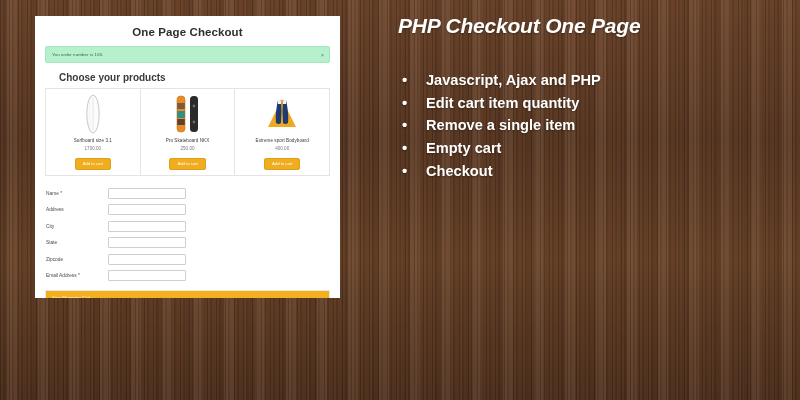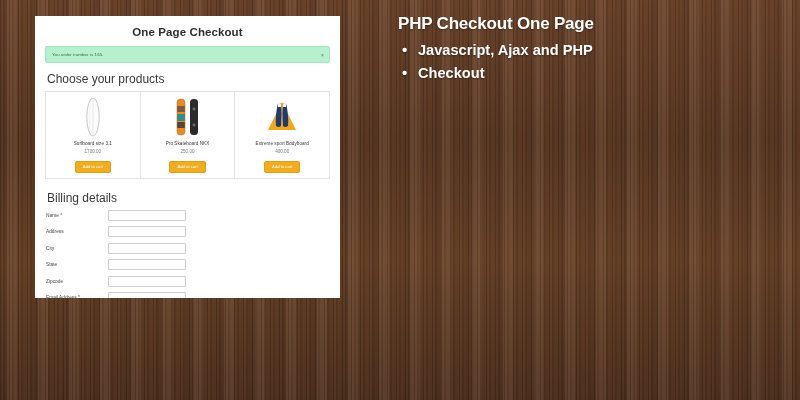--- a/index.html
+++ b/index.html
@@ -65,24 +65,24 @@
     position: absolute;
     right: 5px; top: 50%;
     transform: translateY(-50%);
     font-size: 5px;
     color: #4a7a5c;
     line-height: 1;
     cursor: pointer;
   }
 
   .section-title {
-    font-size: 12px;
-    font-weight: normal;
+    font-size: 10px;
+    font-weight: bold;
     color: #3a3a3a;
-    margin: 0 0 5px 3px;
+    margin: 0 0 5px 15px;
   }
 
   
   .products {
     display: flex;
     border: 1px solid #e4e4e4;
     margin: 0 1px 12px 1px;
   }
   .product {
     flex: 1;
@@ -199,33 +199,34 @@
 
   
   .promo {
     position: absolute;
     left: 398px; top: 0;
     width: 402px; height: 400px;
     padding: 14px 14px 0 0;
     color: #ffffff;
   }
   .promo-title {
-    font-size: 17px;
+    font-size: 21px;
     font-weight: bold;
     letter-spacing: -0.2px;
     text-shadow: 0 1px 2px rgba(0,0,0,0.35);
-    margin-bottom: 6px;
+    margin-bottom: 32px;
+    font-style: italic;
   }
   .promo-list { list-style: none; }
   .promo-list li {
     position: relative;
     font-size: 14.6px;
     font-weight: bold;
     line-height: 1.42;
-    padding-left: 20px;
+    padding-left: 28px;
     margin-bottom: 2px;
     text-shadow: 0 1px 2px rgba(0,0,0,0.35);
   }
   .promo-list li::before {
     content: "\2022";
     position: absolute;
     left: 4px; top: -1px;
     font-size: 15px;
   }
 </style>
@@ -287,21 +288,20 @@
             <path d="M23 3 Q21 1 20 4 L20 7 L23 7 Z" fill="#f2f2f2"></path>
           </svg>
         </div>
         <div class="product-name">Extreme sport Bodyboard</div>
         <div class="product-price">400.00</div>
         <div class="btn-cart">Add to cart</div>
       </div>
 
     </div>
 
-    <div class="section-title">Billing details</div>
 
     <div>
       <div class="form-row">
         <div class="form-label">Name *</div>
         <input class="form-input" type="text" placeholder="" style="">
       </div>
       <div class="form-row">
         <div class="form-label">Address</div>
         <input class="form-input" type="text" placeholder="" style="">
       </div>
@@ -338,15 +338,18 @@
 
     <div class="btn-checkout">Checkout</div>
 
   </div>
 </div>
 
 <div class="promo">
   <div class="promo-title">PHP Checkout One Page</div>
   <ul class="promo-list">
     <li>Javascript, Ajax and PHP</li>
+    <li>Edit cart item quantity</li>
+    <li>Remove a single item</li>
+    <li>Empty cart</li>
     <li>Checkout</li>
   </ul>
 </div>
 
 </body></html>

